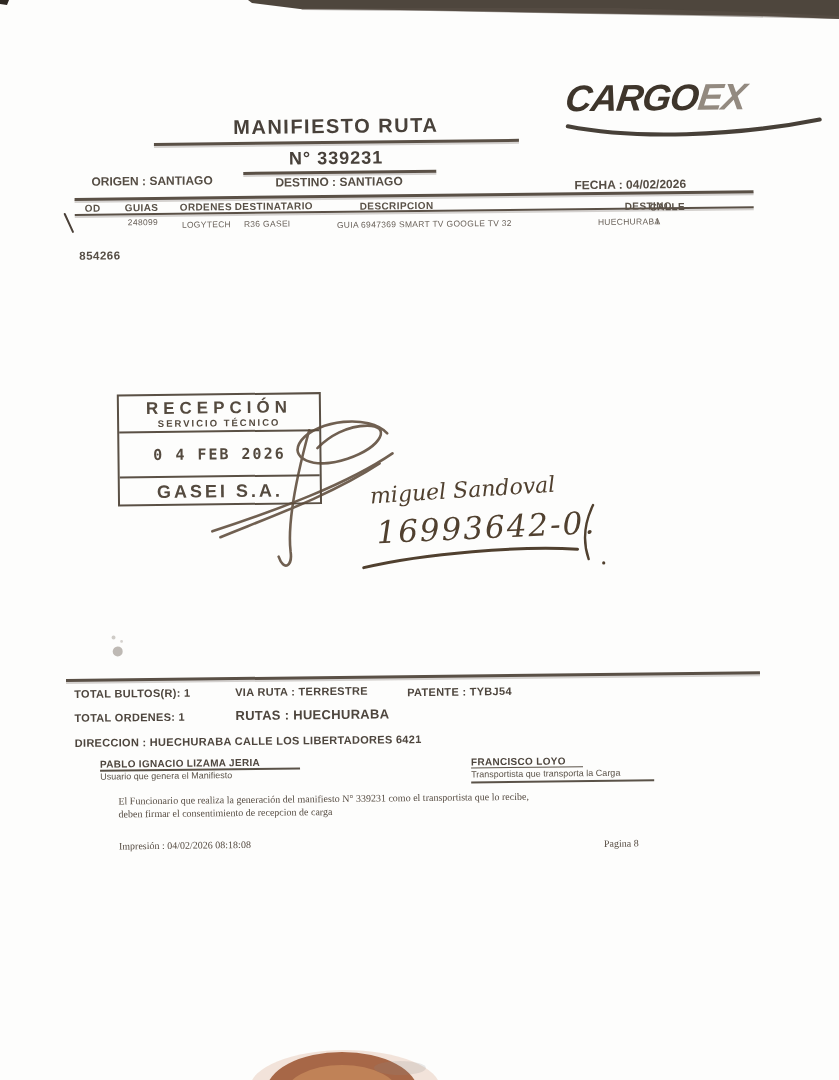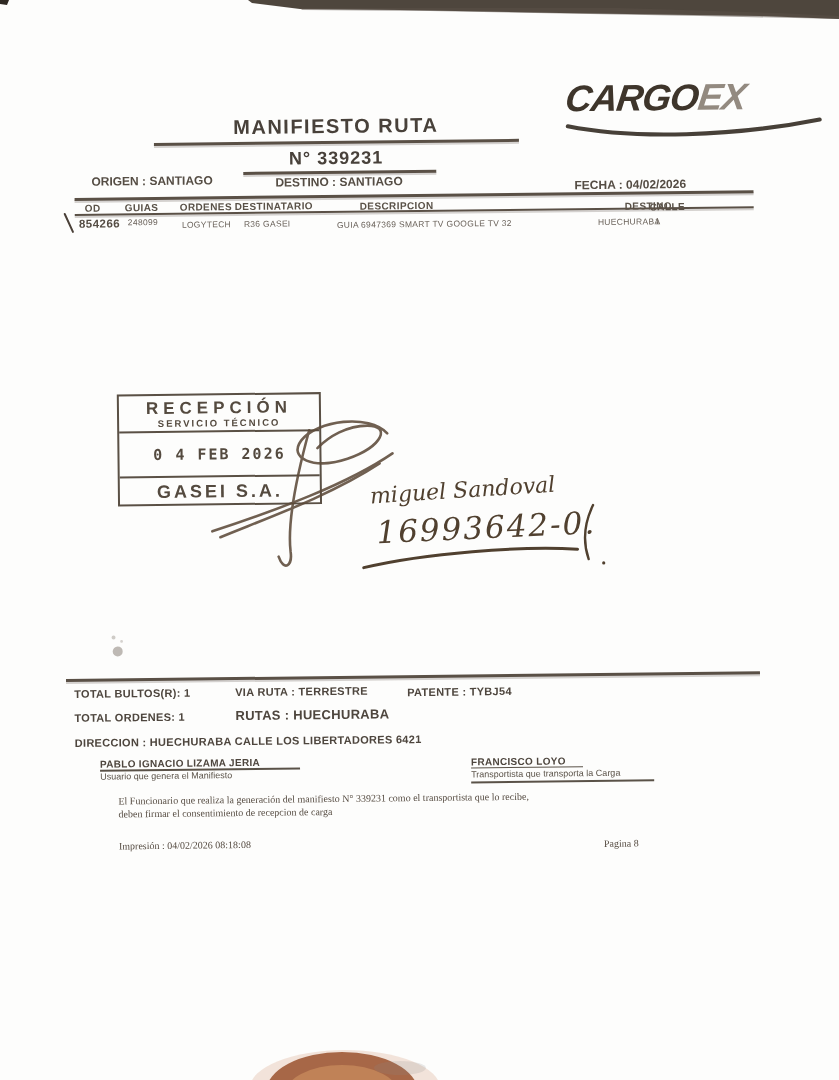--- a/index.html
+++ b/index.html
@@ -15,21 +15,21 @@
         font-size:37px;white-space:nowrap;}
   .logo .cargo{color:#3e352b;}
   .logo .ex{color:#938a80;}
   
   .title{font-size:20px;font-weight:bold;letter-spacing:1.5px;color:#48413a;}
   .docnum{font-size:18px;font-weight:bold;letter-spacing:1px;color:#48413a;}
   .meta{font-size:12px;font-weight:bold;color:#554d44;}
   
   .th{font-size:10px;font-weight:bold;color:#5a5248;letter-spacing:.4px;}
   .td{font-size:8.5px;color:#6a625a;letter-spacing:.3px;}
-  .td.big{font-size:11.5px;font-weight:bold;color:#554d44;letter-spacing:.5px;}
+  .td.big{font-size:11.5px;font-weight:bold;color:#554d44;letter-spacing:.5px;margin-top:32px;}
   
   .stamp{border:2.5px solid #5a5045;color:#544a3f;}
   .stamp .l1{font-size:17px;font-weight:bold;letter-spacing:5px;text-align:center;margin-top:3px;}
   .stamp .l2{font-size:9.5px;font-weight:bold;letter-spacing:2px;text-align:center;margin-top:-1px;}
   .stamp .sep{height:2px;background:#5a5045;}
   .stamp .date{font-family:"DejaVu Sans Mono",monospace;font-size:15px;font-weight:bold;
                letter-spacing:2px;text-align:center;}
   .stamp .co{font-size:18px;font-weight:bold;letter-spacing:3px;text-align:center;}
   
   .hand{font-family:"DejaVu Serif",serif;font-style:italic;color:#50402f;white-space:nowrap;}

